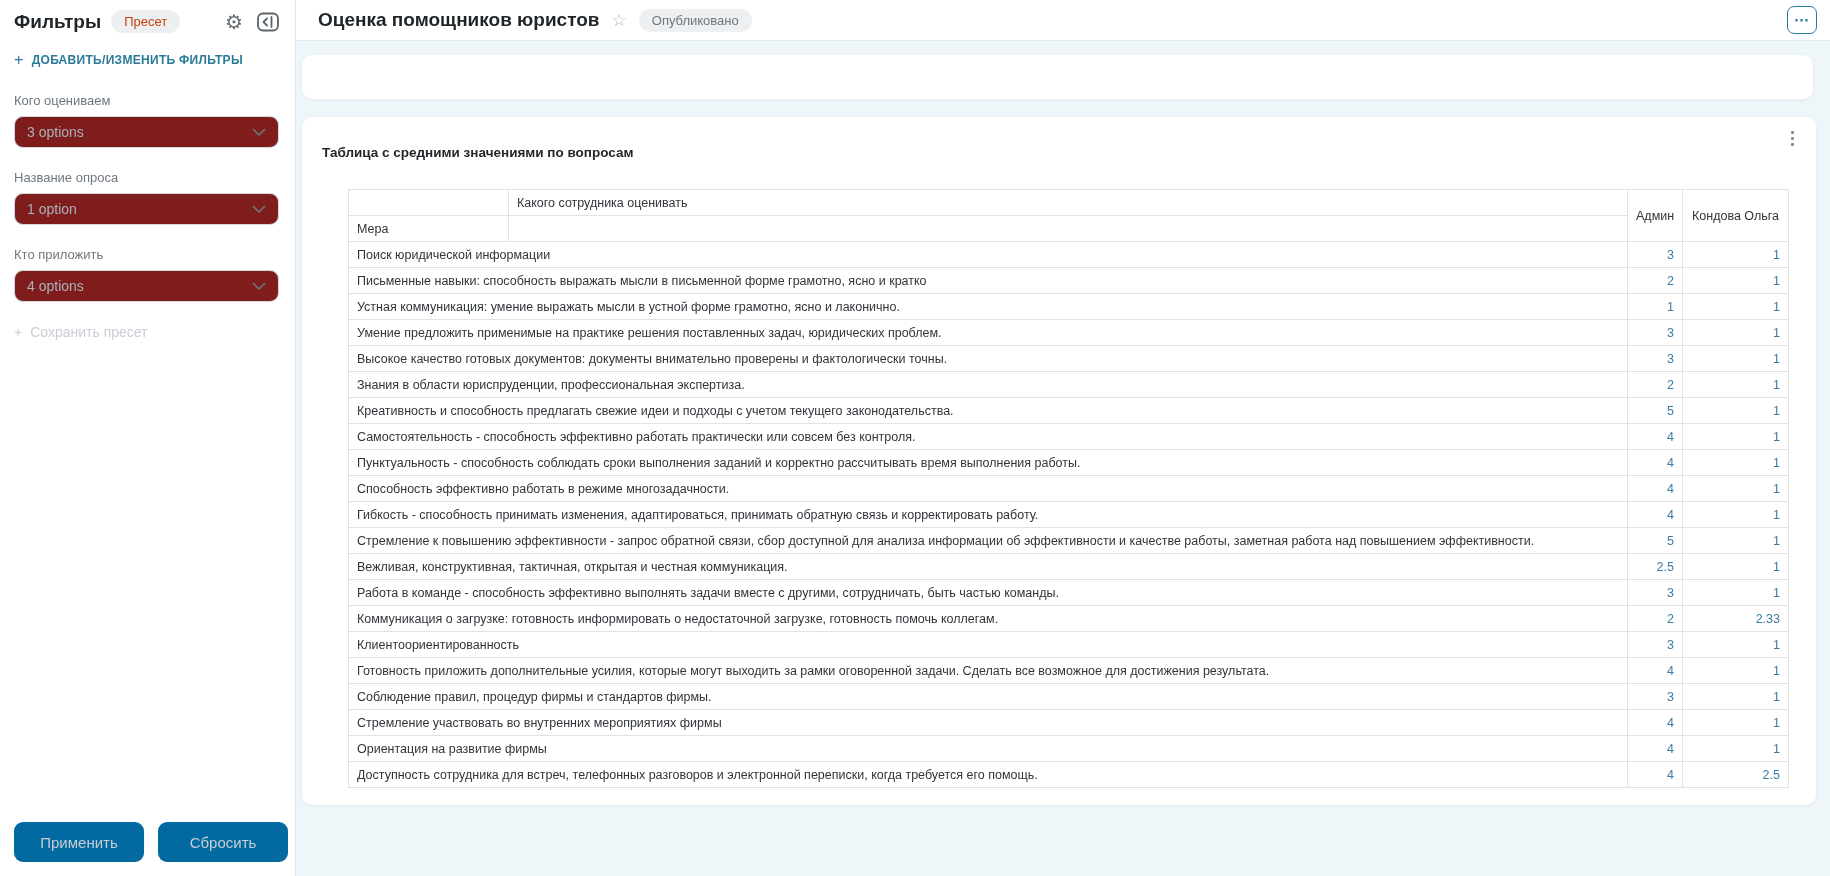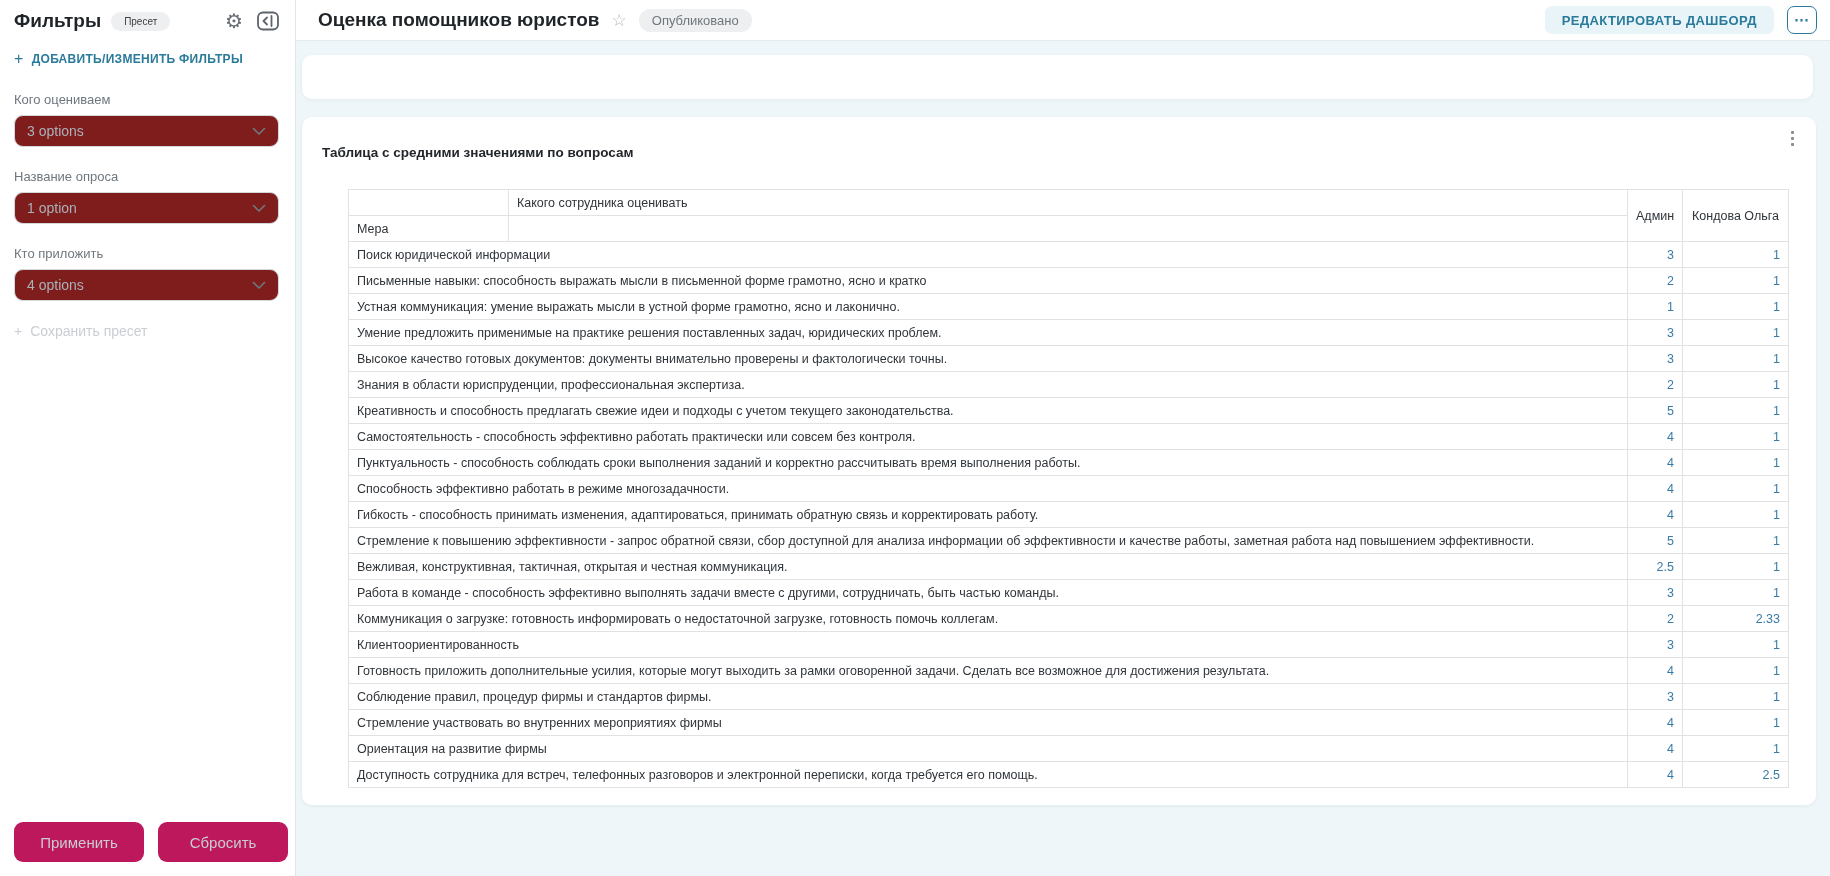--- a/index.html
+++ b/index.html
@@ -5,38 +5,38 @@
   * { margin:0; padding:0; box-sizing:border-box; }
   html,body { width:1830px; height:876px; overflow:hidden; }
   body { font-family:"Liberation Sans", sans-serif; color:#2b3034; background:#eff6f9; }
   .app { display:flex; width:1830px; height:876px; }
 
   
   .sidebar { width:296px; min-width:296px; height:876px; background:#fff; border-right:1px solid #e3e6e8;
              position:relative; padding:10px 16px 14px 14px; }
   .sb-header { display:flex; align-items:center; }
   .sb-title { font-size:19px; font-weight:700; color:#1f2428; }
-  .preset-badge { margin-left:10px; background:#edeff1; color:#404040; font-size:10px;
+  .preset-badge { margin-left:10px; background:#edeff1; color:#c2410c; font-size:13px;
                   padding:4px 13px; border-radius:14px; }
   .sb-icons { margin-left:auto; display:flex; align-items:center; gap:14px; }
   .gear { font-size:20px; line-height:20px; color:#676e75; cursor:pointer; }
   .collapse { display:flex; cursor:pointer; }
   .add-filters { margin-top:20px; display:flex; align-items:center; gap:8px; color:#2a7a9b;
                  font-size:12px; font-weight:700; letter-spacing:.3px; cursor:pointer; }
   .add-filters .plus { font-size:16px; font-weight:400; line-height:12px; }
   .filter-groups { margin-top:26px; }
   .fgroup { margin-bottom:22px; }
   .flabel { font-size:13px; color:#6f777e; margin-bottom:8px; }
   .fselect { height:32px; border:1px solid #d3d8dc; border-radius:9px; display:flex; align-items:center;
              padding:0 12px; cursor:pointer; background:#7f1d1d; }
   .fvalue { font-size:14px; color:#a9b1b9; }
   .chev { margin-left:auto; display:flex; }
   .save-preset { margin-top:8px; font-size:14px; color:#c9ced4; display:flex; gap:8px; align-items:center; }
   .sb-footer { position:absolute; left:14px; bottom:14px; display:flex; gap:14px; }
-  .btn-disabled { width:130px; height:40px; border:none; border-radius:9px; background:#be185d;
+  .btn-disabled { width:130px; height:40px; border:none; border-radius:9px; background:#0369a1;
                   color:#c7cdd3; font-size:15px; font-family:inherit; cursor:default; }
 
   
   .main { flex:1; display:flex; flex-direction:column; }
   .main-header { height:41px; background:#fff; border-bottom:1px solid #e7eaec; display:flex;
                  align-items:center; padding:0 14px 0 22px; }
   .page-title { font-size:19px; font-weight:700; color:#1f2428; }
   .star { margin-left:12px; font-size:17px; color:#b4bac0; cursor:pointer; }
   .status-badge { margin-left:12px; background:#edeff1; color:#6f777e; font-size:13px;
                   padding:4px 13px; border-radius:14px; }
@@ -138,21 +138,20 @@
       <button class="btn-disabled">Сбросить</button>
     </div>
   </aside>
 
   <main class="main">
     <header class="main-header">
       <span class="page-title">Оценка помощников юристов</span>
       <span class="star">☆</span>
       <span class="status-badge">Опубликовано</span>
       <span class="hdr-right">
-        <button class="edit-btn">РЕДАКТИРОВАТЬ ДАШБОРД</button>
         <button class="more-btn">⋯</button>
       </span>
     </header>
 
     <div class="content">
       <div class="strip"></div>
 
       <div class="card">
         <span class="card-title">Таблица с средними значениями по вопросам</span>
         <span class="kebab">

